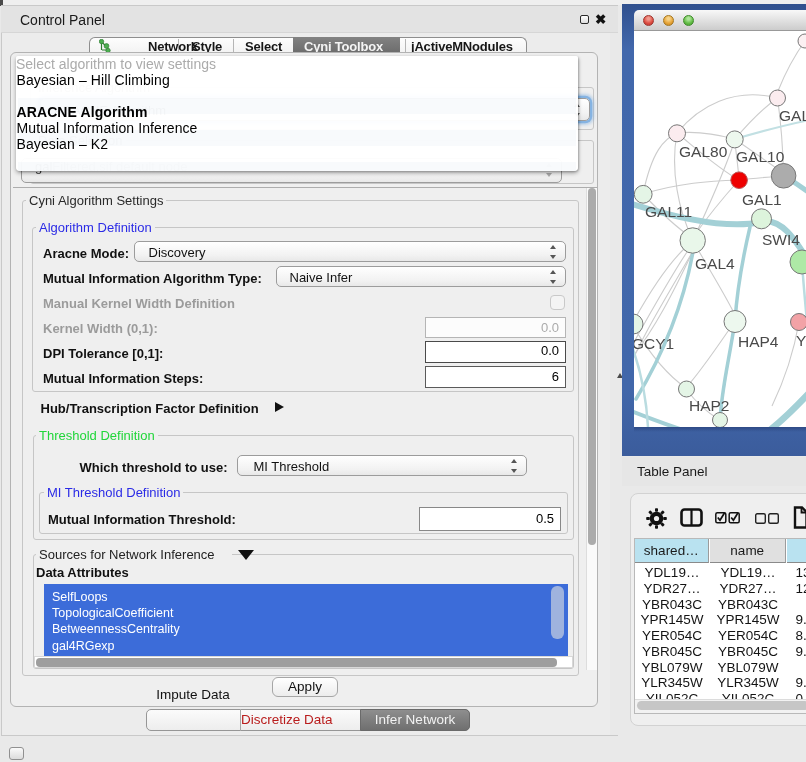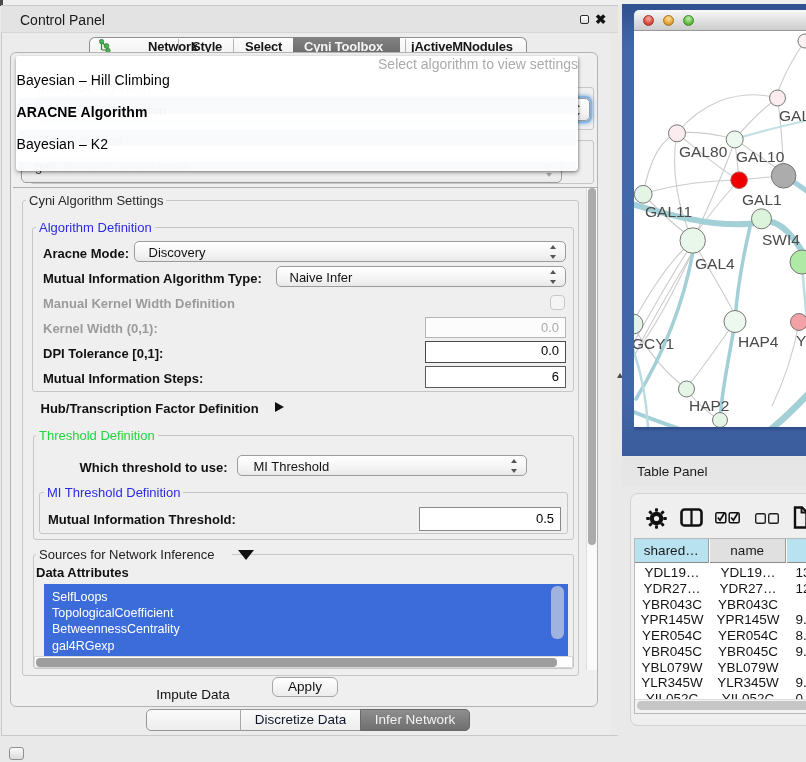--- a/index.html
+++ b/index.html
@@ -125,37 +125,37 @@
 </div>
 <div class="abs" style="left:551px;top:586px;width:13px;height:53px;background:#9FB3DE;border-radius:6px;"></div>
 <div class="abs" style="left:34px;top:656px;width:539px;height:12px;background:#FFF;border:1px solid #D8D8D8;"></div>
 <div class="abs" style="left:36px;top:658px;width:521px;height:8.5px;background:#9E9E9E;border-radius:4px;"></div>
 
 <div class="abs" style="left:272px;top:677px;width:66px;height:19.5px;border:1px solid #A6A6A6;border-radius:6px;background:linear-gradient(#FFFFFF,#ECECEC);text-align:center;font-size:13.5px;color:#111;line-height:18px;">Apply</div>
 <div class="abs" style="left:146px;top:709px;width:324px;height:22px;border:1px solid #969696;border-radius:5px;background:linear-gradient(#FBFBFB,#EDEDED);"></div>
 <div class="abs" style="left:240px;top:709px;width:1px;height:22px;background:#A8A8A8;"></div>
 <div class="abs" style="left:360px;top:709px;width:110px;height:22px;background:linear-gradient(#8E8E8E,#6F6F6F);border:1px solid #6A6A6A;border-radius:0 5px 5px 0;"></div>
 <div class="abs" style="left:146px;top:684px;width:94px;height:22px;text-align:center;font-size:13.5px;color:#111;line-height:21px;">Impute Data</div>
-<div class="abs" style="left:241px;top:709px;width:119px;height:22px;text-align:center;font-size:13.5px;color:#0f172a;line-height:21px;">Discretize Data</div>
+<div class="abs" style="left:241px;top:709px;width:119px;height:22px;font-size:13.5px;color:#b91c1c;line-height:21px;">Discretize Data</div>
 <div class="abs" style="left:360px;top:709px;width:110px;height:22px;text-align:center;font-size:13.5px;color:#F2F2F2;line-height:21px;">Infer Network</div>
 
 <div class="abs" style="left:9px;top:747px;width:15px;height:13px;border:1px solid #909090;border-radius:3px;background:linear-gradient(#FAFAFA,#DCDCDC);"></div>
 
 <div class="abs" style="left:616.5px;top:373px;width:0;height:0;border-left:3px solid transparent;border-right:3px solid transparent;border-bottom:5px solid #4A4A4A;"></div>
 
 <div class="abs" style="left:16px;top:56px;width:562px;height:115px;background:rgba(255,255,255,0.972);border-radius:2px 2px 4px 4px;box-shadow:0 2px 4px rgba(0,0,0,0.35),1px 1px 2px rgba(0,0,0,0.18);">
-  <div style="position:absolute;left:0;top:0;width:100%;height:17px;text-align:right;font-size:14px;color:#ABABAB;line-height:17px;">Select algorithm to view settings</div>
+  <div style="position:absolute;left:0;top:0;width:100%;height:17px;text-align:left;font-size:14px;color:#ABABAB;line-height:17px;">Select algorithm to view settings</div>
   <div style="position:absolute;left:2px;top:74px;width:558px;height:16px;background:rgba(120,150,200,0.05);"></div>
   <div style="position:absolute;left:2px;top:42px;width:558px;height:16px;background:rgba(120,150,200,0.05);"></div>
   <div style="position:absolute;left:2px;top:106px;width:558px;height:9px;background:rgba(120,150,200,0.05);"></div>
   <div style="position:absolute;left:0.5px;top:17px;font-size:14px;letter-spacing:0.1px;color:#000;line-height:15.95px;">
     <span>Bayesian – Hill Climbing</span><br>
     <br>
     <span style="font-weight:bold;">ARACNE Algorithm</span><br>
-    <br>
+    <span>Mutual Information Inference</span><br>
     <span>Bayesian – K2</span><br>
   </div>
 </div>
 
 <div class="abs" style="left:622px;top:4px;width:184px;height:451.5px;background:linear-gradient(#30508E,#4268AC 10%,#4167AA 85%,#3B5C9C);"></div>
 <div class="abs" style="left:634px;top:427px;width:172px;height:5px;background:linear-gradient(#2E4A85,rgba(65,103,170,0));"></div>
 
 <div class="abs" style="left:634px;top:10px;width:172px;height:21px;background:linear-gradient(#F8F8F8,#CCCCCC);border-radius:5px 0 0 0;border-bottom:1px solid #999;"></div>
 <div class="abs" style="left:643px;top:15px;width:11px;height:11px;border-radius:50%;background:radial-gradient(circle at 50% 30%,#F09A8E 15%,#DD4B40 60%,#B23730);border:0.5px solid #9E352E;"></div>
 <div class="abs" style="left:662.5px;top:15px;width:11px;height:11px;border-radius:50%;background:radial-gradient(circle at 50% 30%,#F6D388 15%,#E6A336 60%,#BD8023);border:0.5px solid #A5771F;"></div>

